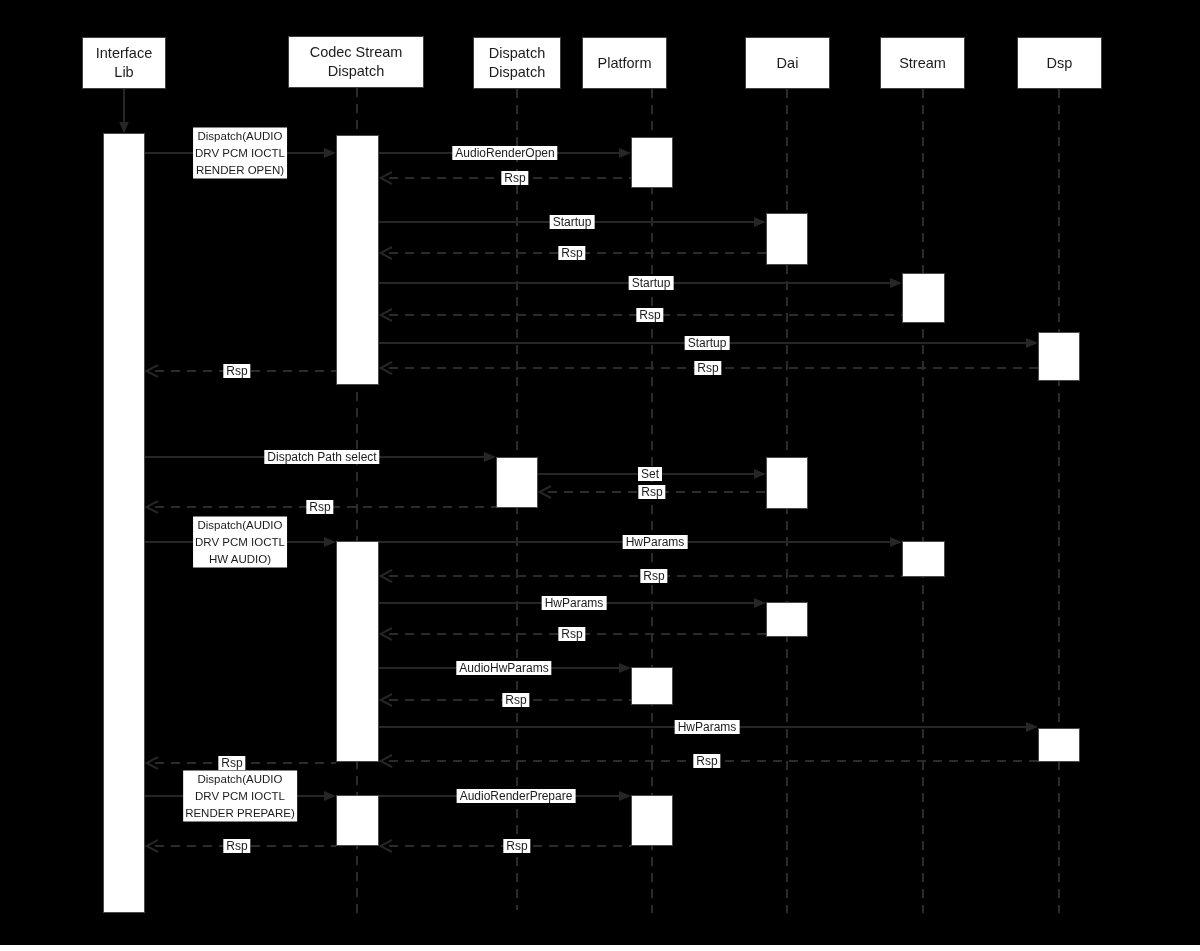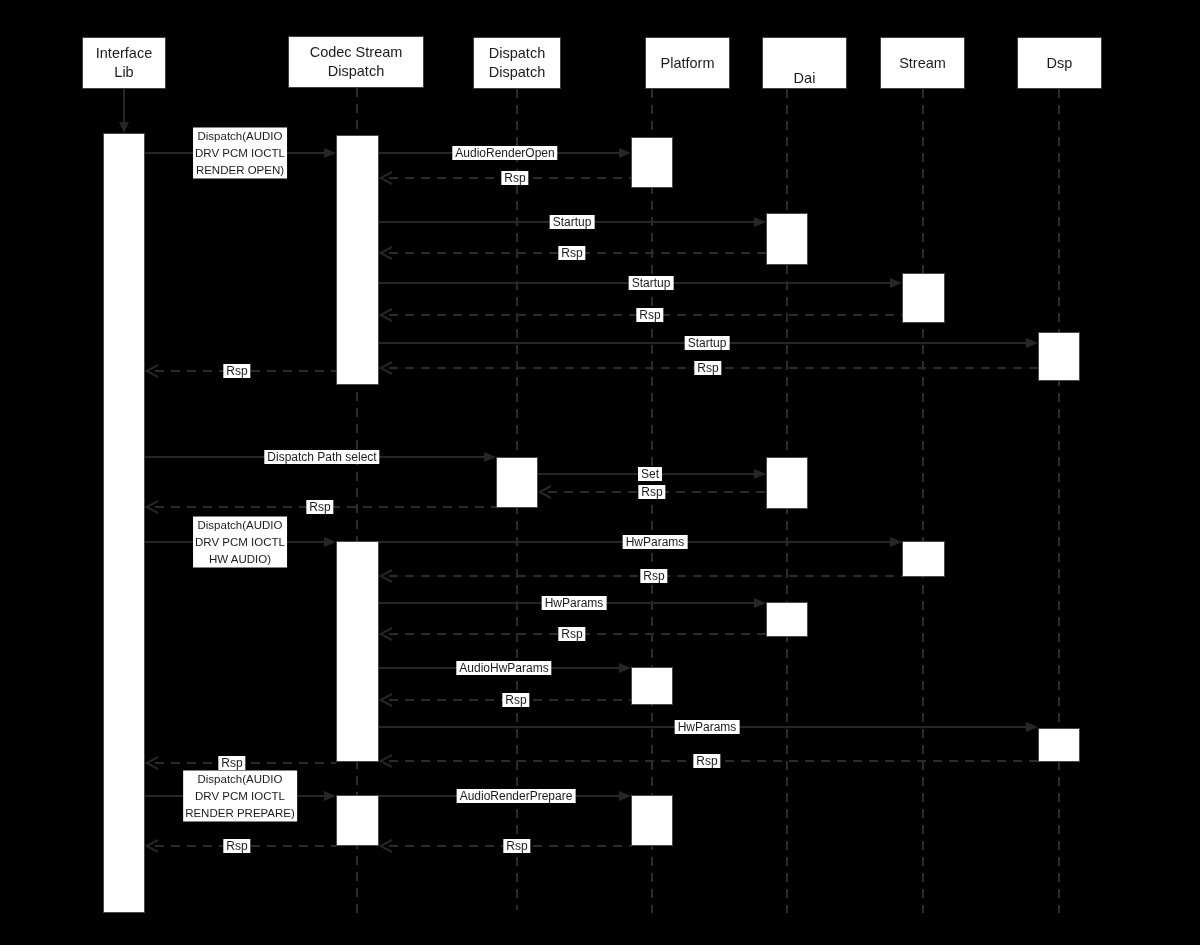--- a/index.html
+++ b/index.html
@@ -48,25 +48,25 @@
     <div class="pbox" style="left: 288px; top: 36px; width: 136px; height: 52px;">
       <div>Codec Stream</div>
       <div>Dispatch</div>
     </div>
     <div class="lifeline" style="left: 356px; top: 88px; height: 825px;"></div>
     <div class="pbox" style="left: 473px; top: 37px; width: 88px; height: 52px;">
       <div>Dispatch</div>
       <div>Dispatch</div>
     </div>
     <div class="lifeline" style="left: 516px; top: 89px; height: 821px;"></div>
-    <div class="pbox" style="left: 645px; top: 37px; width: 85px; height: 52px;">
+    <div class="pbox" style="left: 582px; top: 37px; width: 85px; height: 52px;">
       <div>Platform</div>
     </div>
     <div class="lifeline" style="left: 651px; top: 89px; height: 824px;"></div>
-    <div class="pbox" style="left: 762px; top: 37px; width: 85px; height: 52px; justify-content: flex-end;">
+    <div class="pbox" style="left: 745px; top: 37px; width: 85px; height: 52px;">
       <div>Dai</div>
     </div>
     <div class="lifeline" style="left: 786px; top: 89px; height: 824px;"></div>
     <div class="pbox" style="left: 880px; top: 37px; width: 85px; height: 52px;">
       <div>Stream</div>
     </div>
     <div class="lifeline" style="left: 922px; top: 89px; height: 824px;"></div>
     <div class="pbox" style="left: 1017px; top: 37px; width: 85px; height: 52px;">
       <div>Dsp</div>
     </div>

